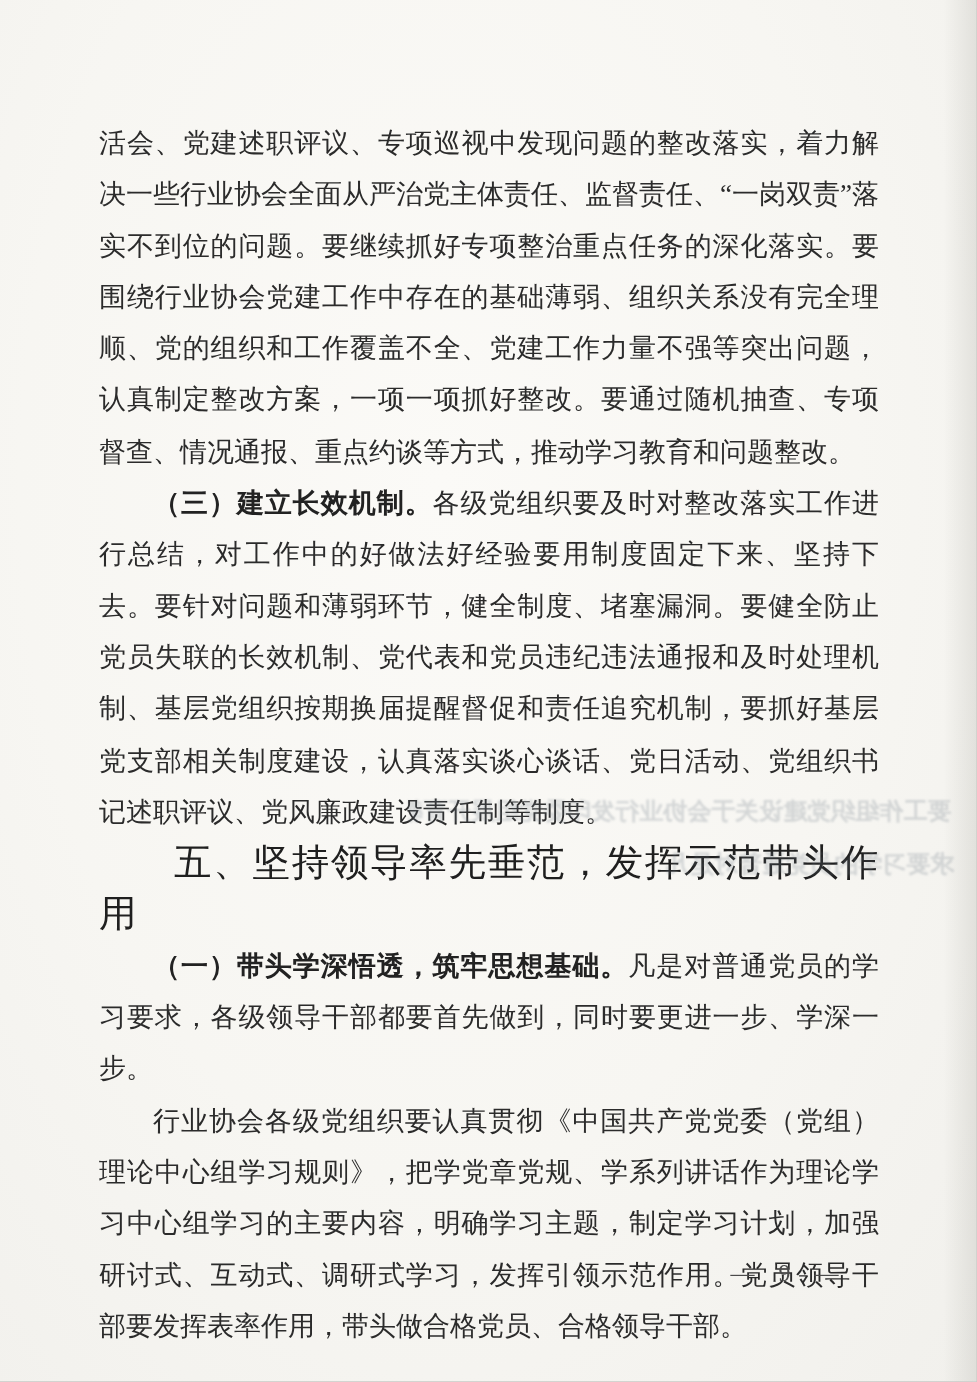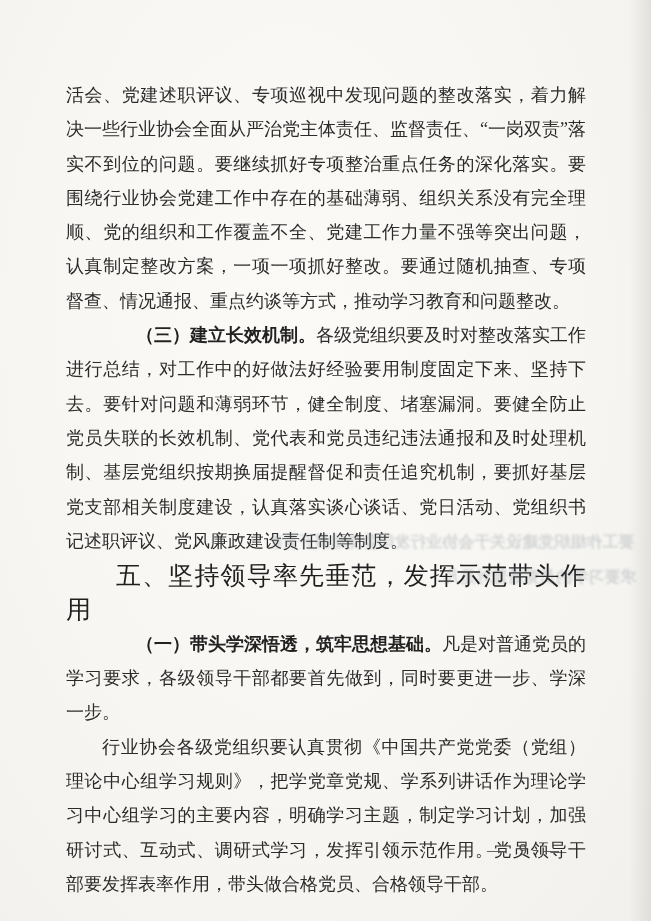--- a/index.html
+++ b/index.html
@@ -38,21 +38,20 @@
   }
   .text-block p {
     margin: 0;
   }
   .para-indent {
     text-indent: 2em;
   }
   .para-lead {
     font-weight: 700;
     color: #222;
-    margin-left: 34px;
   }
   .section-heading {
     margin: 0;
     text-indent: 2em;
     font-family: "Liberation Sans", "DejaVu Sans", sans-serif;
     font-weight: 400;
     font-size: 25px;
     line-height: 34.3px;
     color: #1f1f1f;
     letter-spacing: 0.5px;

